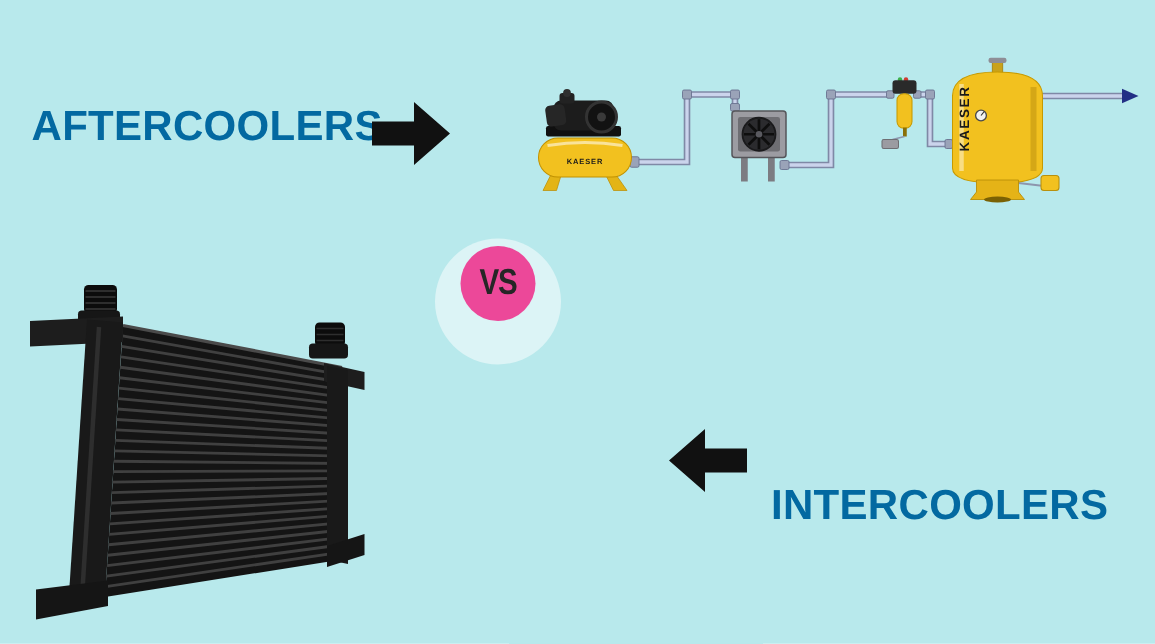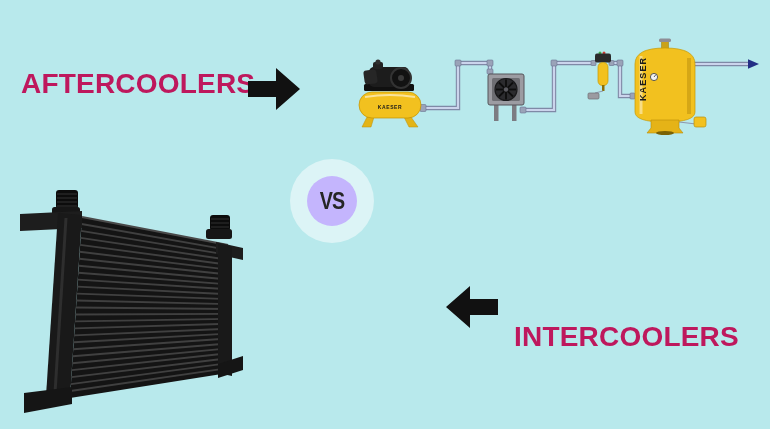--- a/index.html
+++ b/index.html
@@ -4,34 +4,34 @@
 <style>
   html,body{margin:0;padding:0;}
   .canvas{
     position:relative;width:770px;height:429px;overflow:hidden;
     background:#b8e9ec;
     font-family:"Liberation Sans", sans-serif;
   }
   .headline{
     position:absolute;
     font-weight:700;font-size:28px;line-height:1;
-    color:#be185d;letter-spacing:.2px;white-space:nowrap;
+    color:#0369a1;letter-spacing:.2px;white-space:nowrap;
   }
   #aftercoolers-label{left:21px;top:70px;}
   #intercoolers-label{left:514px;top:287px;margin-top:36px;}
   .block-arrow{position:absolute;}
   #aftercoolers-arrow{left:246px;top:68px;}
   #intercoolers-arrow{left:446px;top:286px;}
   .vs-halo{
     position:absolute;left:290px;top:159px;width:84px;height:84px;
     border-radius:50%;background:rgba(255,255,255,.5);
   }
   .vs-circle{
-    position:absolute;left:307px;top:176px;width:50px;height:50px;
-    border-radius:50%;background:#c4b5fd;
+    position:absolute;left:307px;top:164px;width:50px;height:50px;
+    border-radius:50%;background:#ec4899;
     display:flex;align-items:center;justify-content:center;
   }
   .vs-text{
     font-weight:700;font-size:24px;color:#262626;line-height:1;
     transform:scaleX(.82);letter-spacing:-1px;
   }
   #air-system-diagram{position:absolute;left:345px;top:22px;}
   #radiator-photo{position:absolute;left:12px;top:188px;}
 </style>
 </head>

